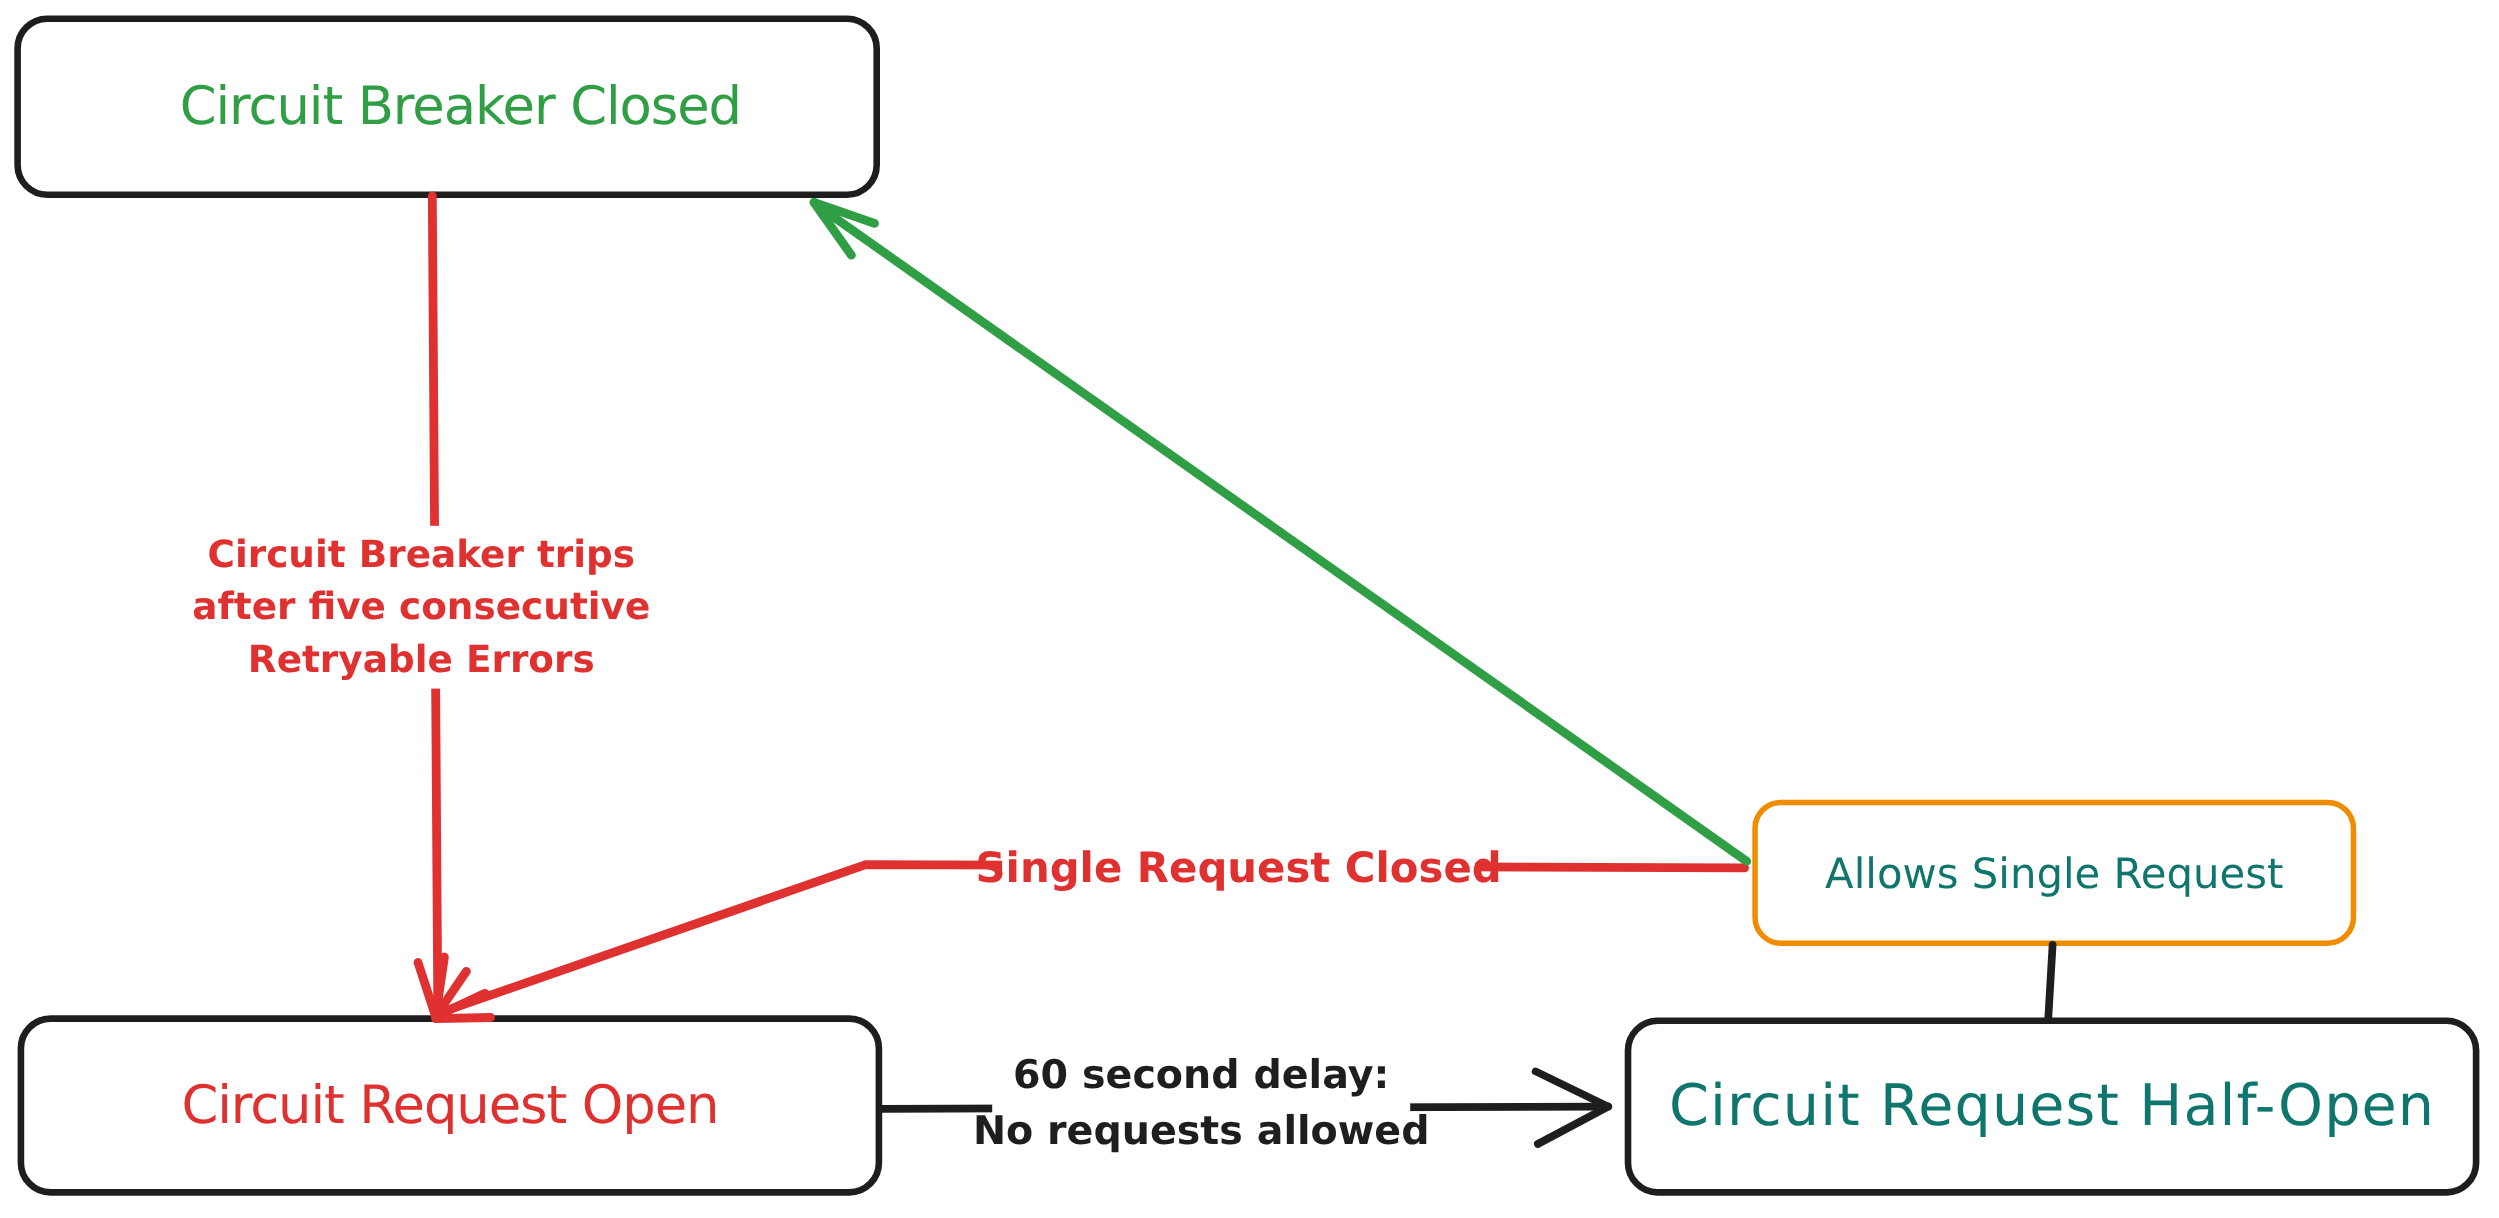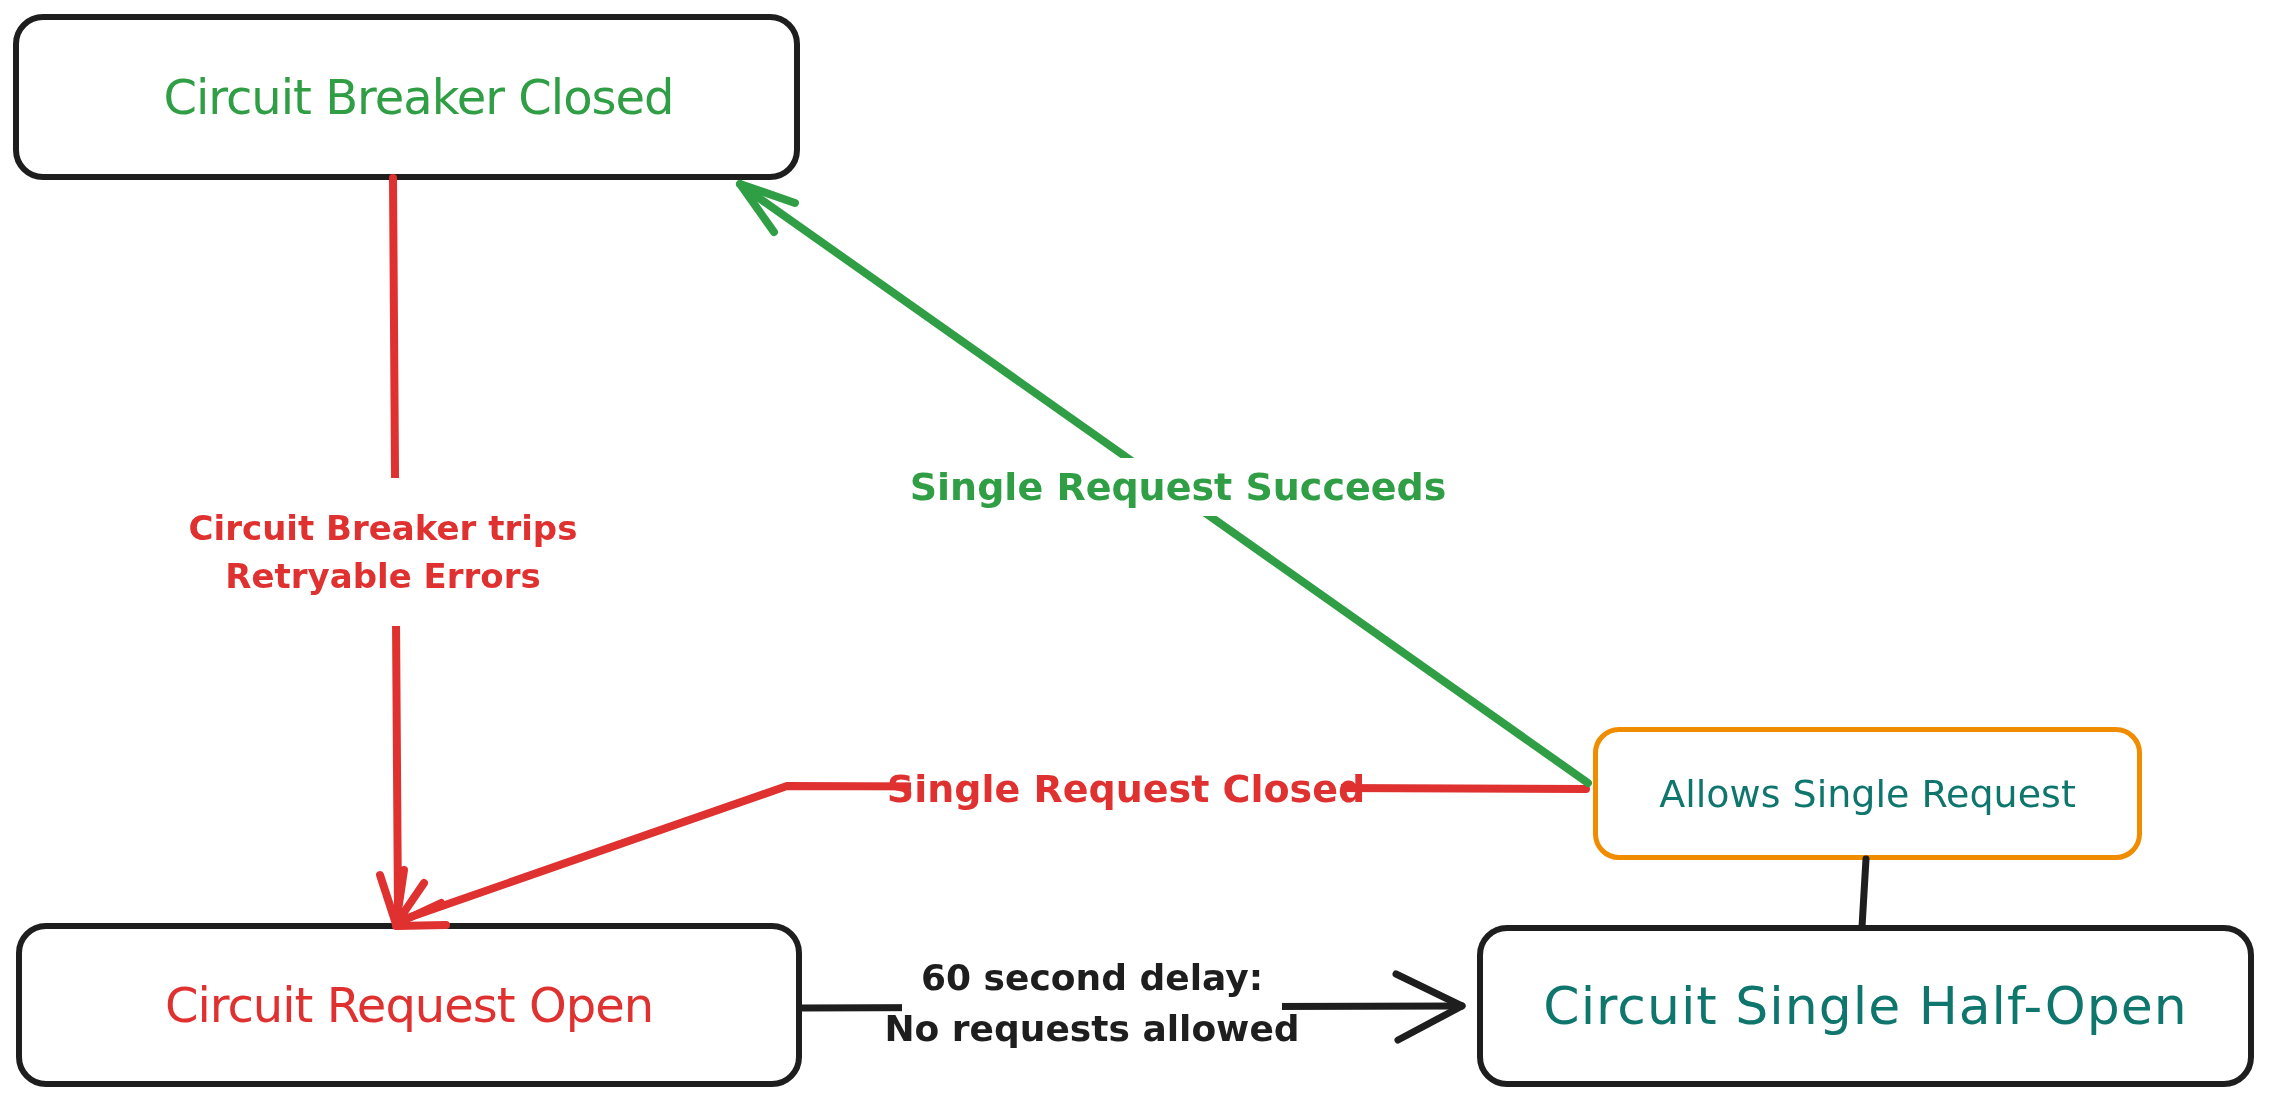--- a/index.html
+++ b/index.html
@@ -55,21 +55,21 @@
 
   <div class="node node-closed">
     <span class="title t-green">Circuit Breaker Closed</span>
   </div>
 
   <div class="node node-open">
     <span class="title t-red">Circuit Request Open</span>
   </div>
 
   <div class="node node-halfopen">
-    <span class="title t-orange">Circuit Single Half-Open</span>
+    <span class="title t-orange">Circuit Request Half-Open</span>
   </div>
 
   <div class="node node-allows">
     <span class="title t-orange">Allows Single Request</span>
   </div>
 
   <svg class="edges" width="2272" height="1107" viewBox="0 0 2272 1107">
 
     <g>
       <line x1="393" y1="178" x2="398" y2="914" stroke-width="8" stroke="#e03131"></line>
@@ -96,26 +96,24 @@
       <line x1="1462" y1="1006" x2="1398" y2="1040" stroke-width="7" stroke="#1e1e1e"></line>
     </g>
 
     <g>
       <line x1="1866" y1="859" x2="1862" y2="927" stroke-width="7" stroke="#1e1e1e"></line>
     </g>
   </svg>
 
   <div class="edge-label label-trips t-red">
     <span>Circuit Breaker trips</span>
+    <span>after five consecutive</span>
     <span>Retryable Errors</span>
   </div>
 
-  <div class="edge-label label-succeeds t-green">
-    <span>Single Request Succeeds</span>
-  </div>
 
   <div class="edge-label label-fails t-red">
     <span>Single Request Closed</span>
   </div>
 
   <div class="edge-label label-delay t-ink">
     <span>60 second delay:</span>
     <span>No requests allowed</span>
   </div>
 

